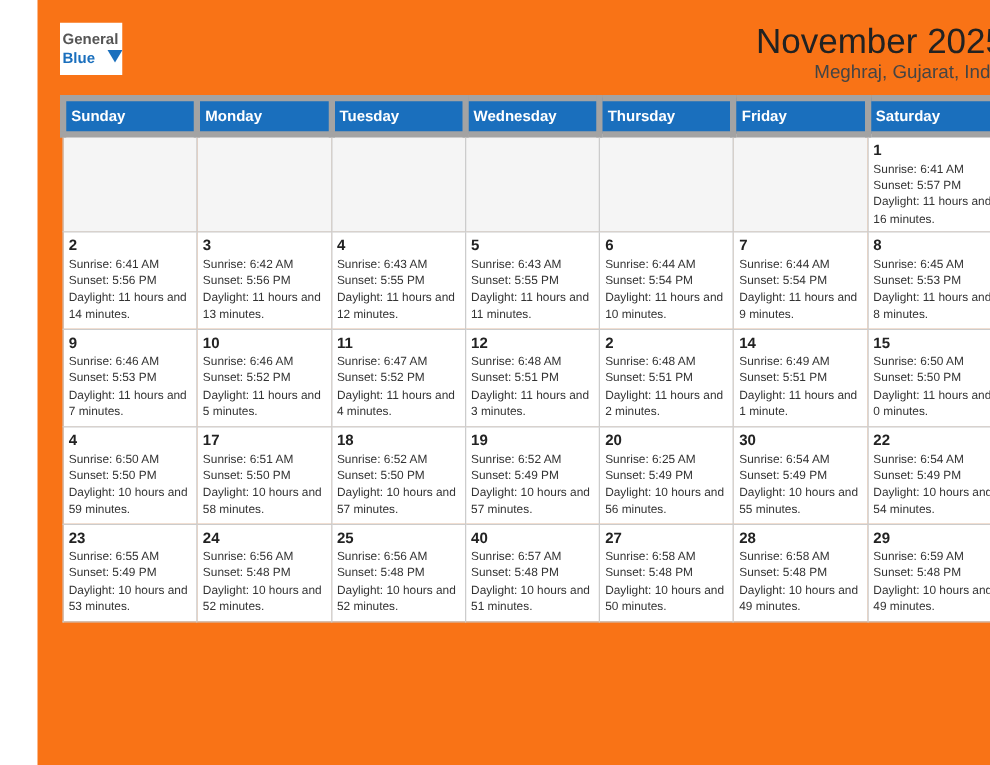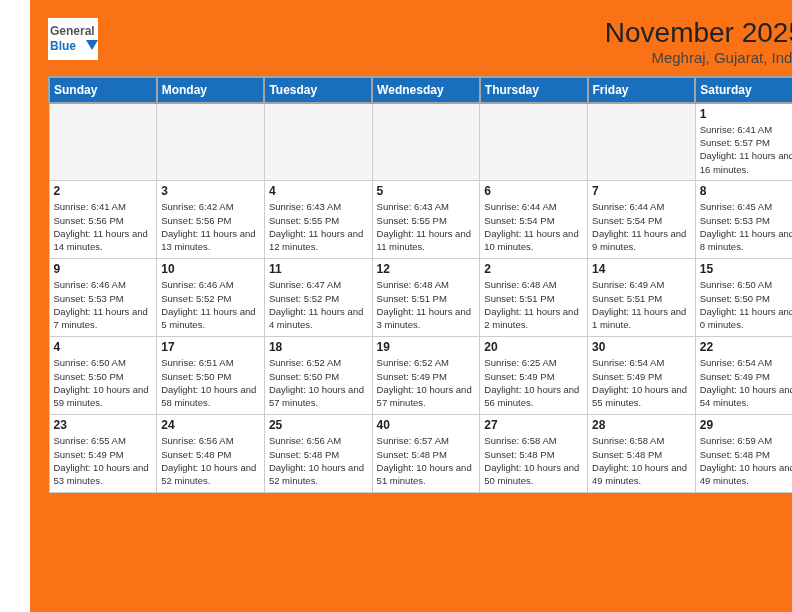--- a/index.html
+++ b/index.html
@@ -46,21 +46,21 @@
       border-collapse: collapse;
       table-layout: fixed;
     }
     .calendar th {
       background: #1a6fbd;
       color: #fff;
       font-size: 12px;
       font-weight: bold;
       padding: 5px 4px;
       text-align: left;
-      border: 2px solid #a3a3a3;
+      border: 5px solid #a3a3a3;
     }
     .calendar td {
       border: 1px solid #ccc;
       vertical-align: top;
       padding: 3px 4px;
       font-size: 10px;
       color: #333;
       height: 78px;
       background: #fff;
     }

